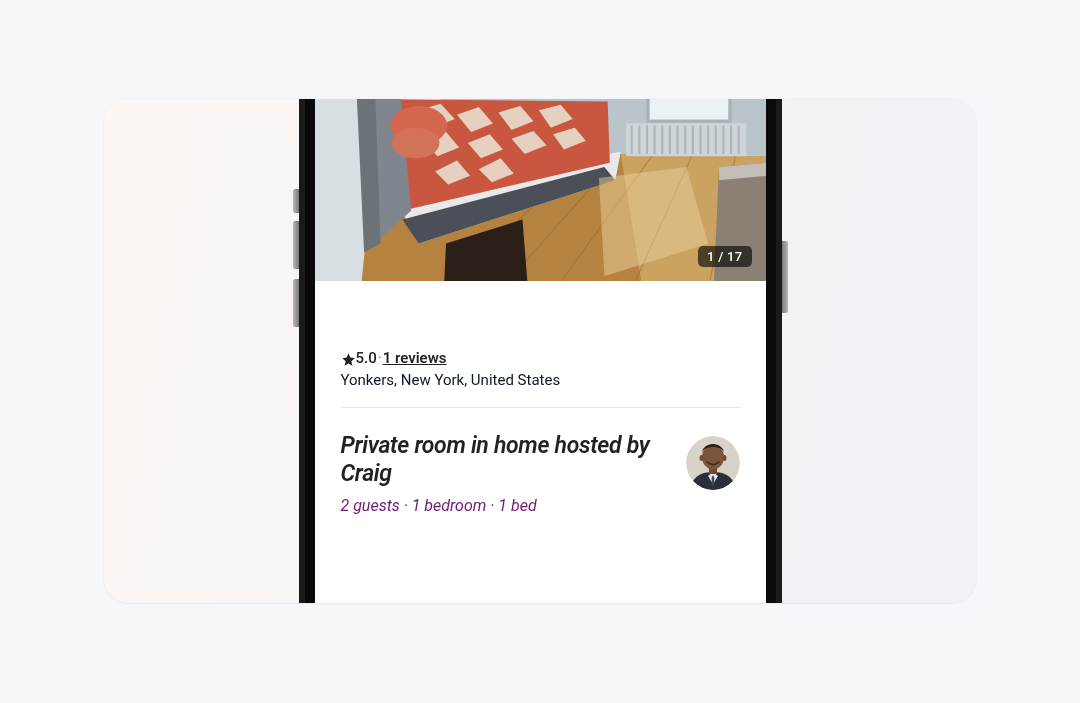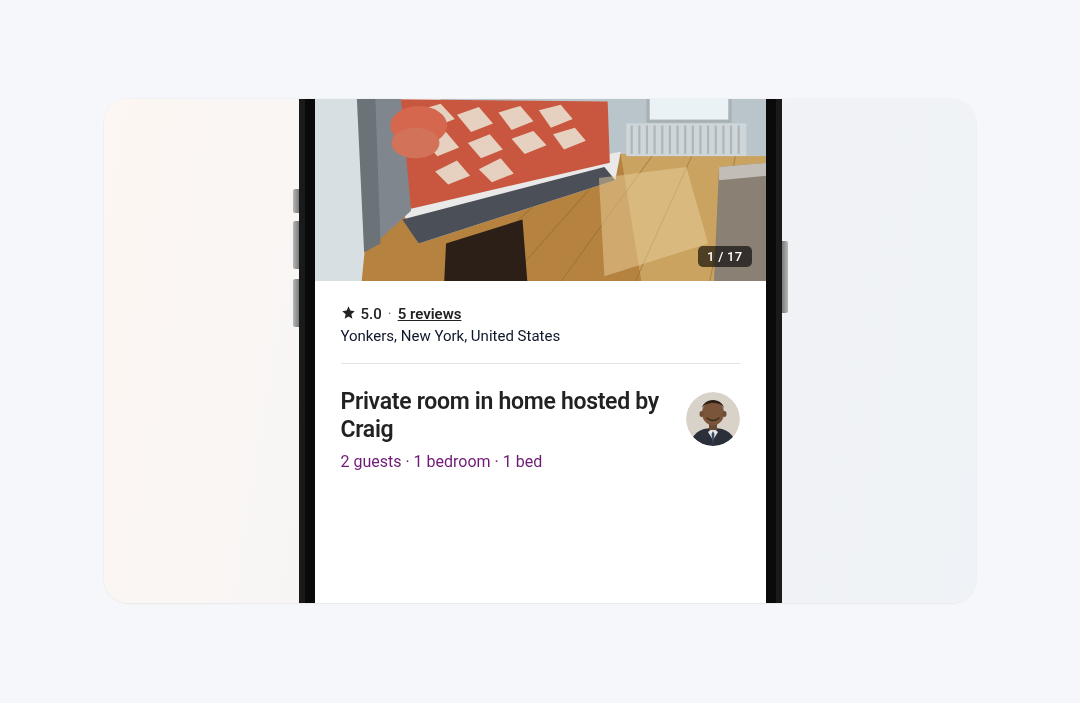--- a/index.html
+++ b/index.html
@@ -95,25 +95,25 @@
     .title {
       font-size: 28px;
       line-height: 1.18;
       font-weight: 600;
       color: #222;
       letter-spacing: -0.4px;
       margin-bottom: 12px;
     }
     .rating-line {
       display: flex;
-      align-items: flex-start;
-      gap: 5px;
+      align-items: flex-end;
       font-size: 15px;
       color: #222;
       margin-bottom: 4px;
+      margin-top: 44px;
     }
     .star-icon {
       width: 15px; height: 15px;
       fill: #222;
       flex-shrink: 0;
     }
     .rating-val { font-weight: 500; }
     .dot-sep { color: #717171; margin: 0 1px; }
     .reviews-link {
       font-weight: 600;
@@ -130,21 +130,21 @@
       height: 1px;
       background: #e4e4e4;
     }
     .host-row {
       display: flex;
       justify-content: space-between;
       align-items: flex-start;
       padding-top: 24px;
       gap: 16px;
     }
-    .host-text { flex: 1; }
+    .host-text { flex: 1; font-style: italic; }
     .host-heading {
       font-size: 23px;
       line-height: 1.22;
       font-weight: 600;
       color: #222;
       letter-spacing: -0.3px;
       margin-bottom: 6px;
     }
     .specs-line {
       font-size: 16px;
@@ -256,21 +256,21 @@
       </div>
 
       <div class="content">
 
         <div class="rating-line">
           <svg class="star-icon" viewBox="0 0 24 24">
             <path d="M12 2l2.9 6.9L22 9.8l-5.5 4.9L18.2 22 12 18.3 5.8 22l1.7-7.3L2 9.8l7.1-.9L12 2z"></path>
           </svg>
           <span class="rating-val">5.0</span>
           <span class="dot-sep">·</span>
-          <span class="reviews-link">5 reviews</span>
+          <span class="reviews-link">1 reviews</span>
         </div>
 
         <div class="location-line">Yonkers, New York, United States</div>
 
         <div class="divider"></div>
 
         <div class="host-row">
           <div class="host-text">
             <h2 class="host-heading">Private room in home hosted by Craig</h2>
             <div class="specs-line">2 guests · 1 bedroom · 1 bed</div>

